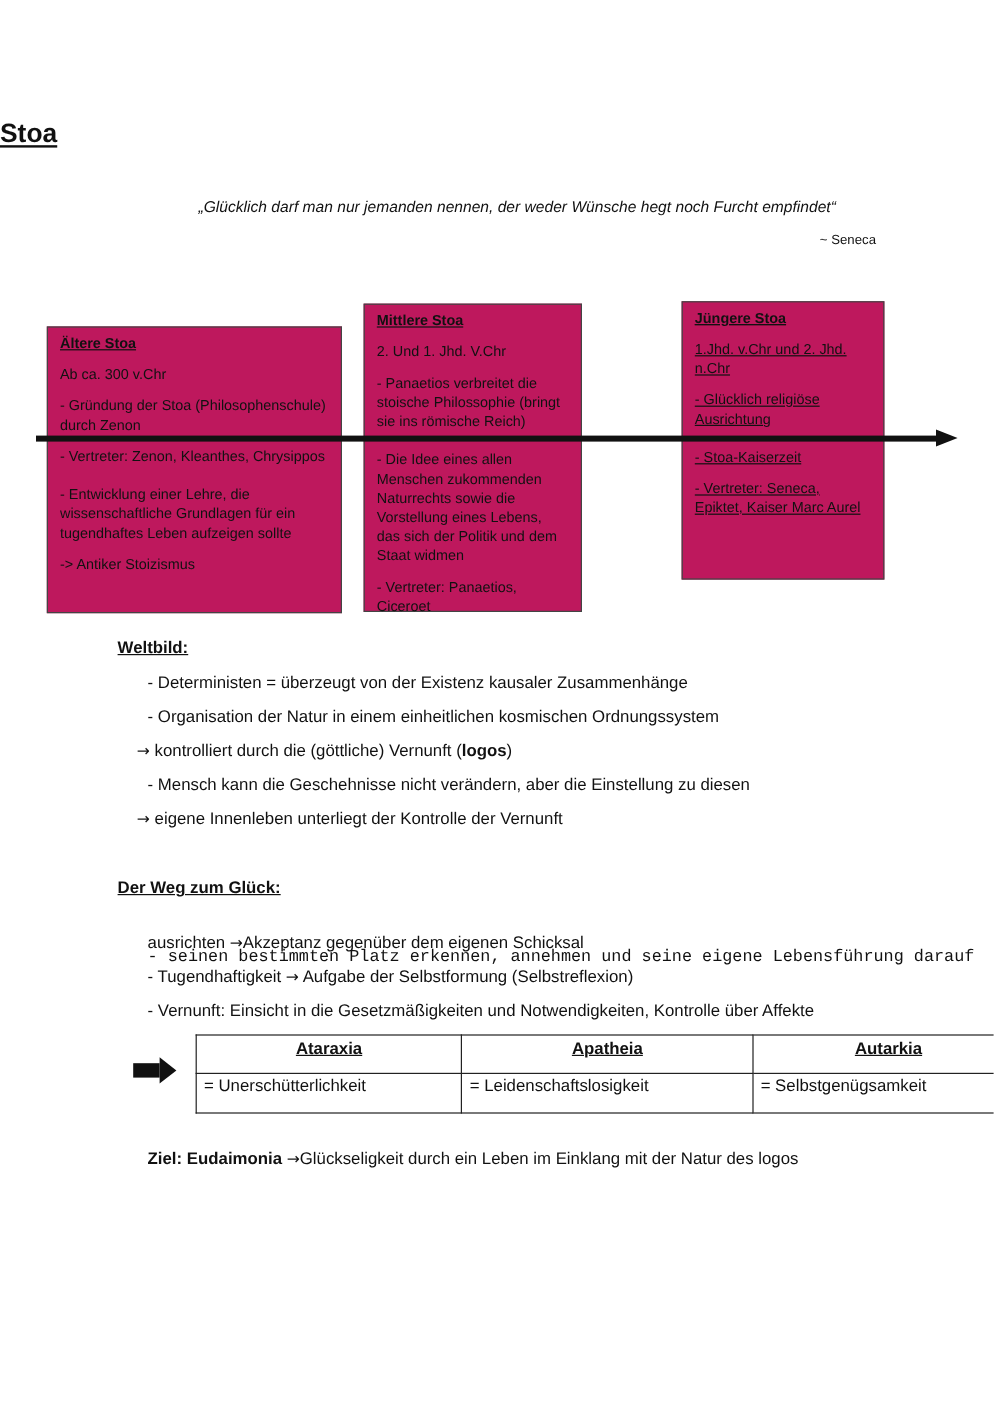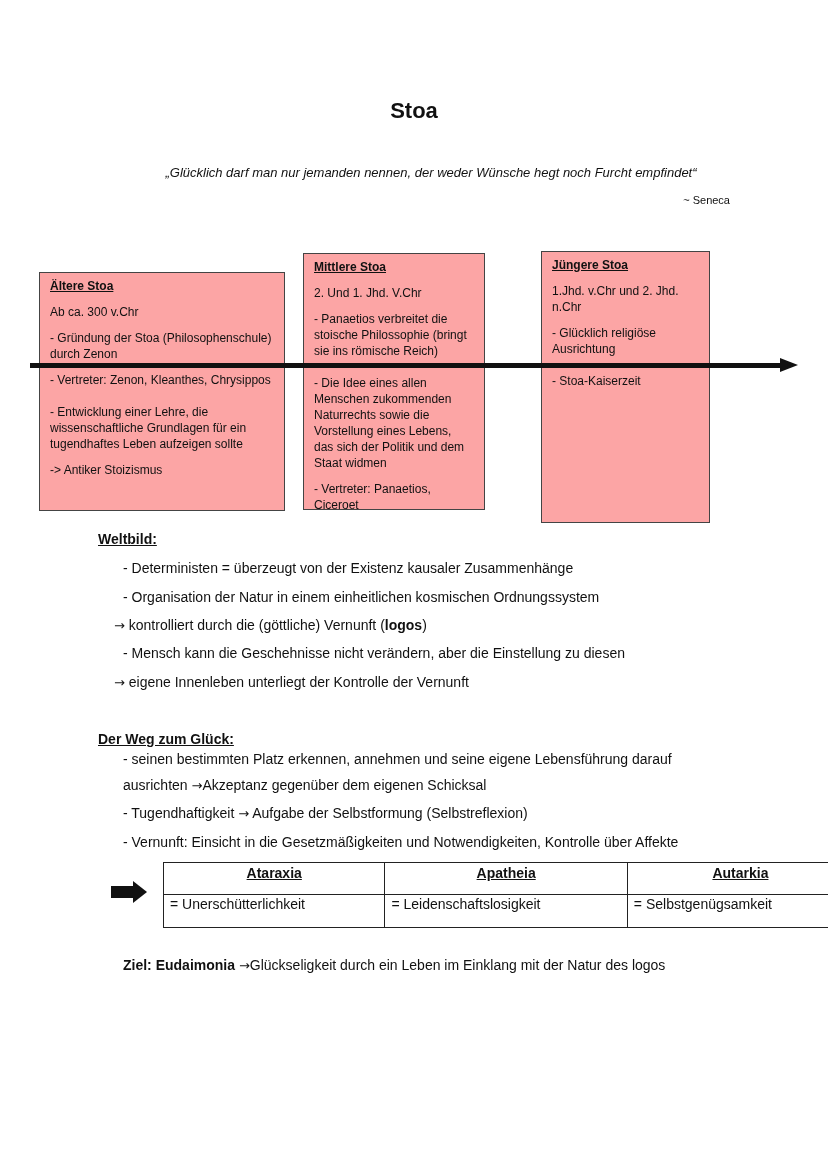--- a/index.html
+++ b/index.html
@@ -9,22 +9,23 @@
     body {
       width: 828px; height: 1171px;
       position: relative;
       overflow: hidden;
       font-family: "Liberation Sans", sans-serif;
       color: #111111;
     }
     .abs { position: absolute; }
     .title {
       left: 0; width: 828px; top: 98px;
-      text-align: center;
+      text-align: left;
       font-size: 22px; font-weight: bold;
+      text-decoration: underline;
       text-underline-offset: 3px;
     }
     .quote {
       left: 0; width: 862px; top: 165px;
       text-align: center;
       font-size: 13px; font-style: italic;
     }
     .quote-author {
       right: 98px; top: 194px;
       font-size: 11px;
@@ -38,36 +39,36 @@
     .timeline-head {
       left: 780px; top: 358px;
       width: 0; height: 0;
       border-top: 7.5px solid transparent;
       border-bottom: 7.5px solid transparent;
       border-left: 18px solid #111;
       z-index: 2;
     }
     .era-box {
       border: 1.2px solid #444;
-      background: #fca5a5;
+      background: #be185d;
       box-sizing: border-box;
       font-size: 12px;
       line-height: 16px;
       padding: 0 10px;
     }
     .era-box .era-title {
       font-weight: bold;
       text-decoration: underline;
       margin-top: 5px;
     }
     .era-box p { margin: 10px 0 0 0; }
     .era-box p.first { margin-top: 10px; }
     .box1 { left: 39px; top: 272px; width: 246px; height: 239px; }
     .box2 { left: 303px; top: 253px; width: 182px; height: 257px; }
-    .box3 { left: 541px; top: 251px; width: 169px; height: 272px; }
+    .box3 { left: 568px; top: 251px; width: 169px; height: 232px; text-decoration: underline; }
 
     .section-heading {
       font-size: 14px; font-weight: bold;
       text-decoration: underline;
     }
     .line {
       font-size: 14px;
       white-space: nowrap;
     }
     .line b { font-weight: bold; }
@@ -136,39 +137,40 @@
   <p>- Panaetios verbreitet die stoische Philossophie (bringt sie ins römische Reich)</p>
   <p style="margin-top:16px">- Die Idee eines allen Menschen zukommenden Naturrechts sowie die Vorstellung eines Lebens, das sich der Politik und dem Staat widmen</p>
   <p>- Vertreter: Panaetios, Ciceroet</p>
 </div>
 
 <div class="abs era-box box3">
   <div class="era-title">Jüngere Stoa</div>
   <p class="first">1.Jhd. v.Chr und 2. Jhd. n.Chr</p>
   <p>- Glücklich religiöse Ausrichtung</p>
   <p style="margin-top:16px">- Stoa-Kaiserzeit</p>
+  <p>- Vertreter: Seneca, Epiktet, Kaiser Marc Aurel</p>
 </div>
 
 <div class="abs section-heading" style="left:98px; top:531px;">Weltbild:</div>
 
 <div class="abs line" style="left:123px; top:560px;">- Deterministen = überzeugt von der Existenz kausaler Zusammenhänge</div>
 <div class="abs line" style="left:123px; top:589px;">- Organisation der Natur in einem einheitlichen kosmischen Ordnungssystem</div>
 <div class="abs line" style="left:114px; top:617px;">
   <span class="arrow-glyph">→</span>
   <span>kontrolliert durch die (göttliche) Vernunft (</span><b>logos</b><span>)</span>
 </div>
 <div class="abs line" style="left:123px; top:645px;">- Mensch kann die Geschehnisse nicht verändern, aber die Einstellung zu diesen</div>
 <div class="abs line" style="left:114px; top:674px;">
   <span class="arrow-glyph">→</span>
   <span>eigene Innenleben unterliegt der Kontrolle der Vernunft</span>
 </div>
 
 <div class="abs section-heading" style="left:98px; top:731px;">Der Weg zum Glück:</div>
 
-<div class="abs line" style="left:123px; top:751px;">- seinen bestimmten Platz erkennen, annehmen und seine eigene Lebensführung darauf</div>
+<div class="abs line" style="left:123px; top:790px;font-family:Liberation Mono, monospace;">- seinen bestimmten Platz erkennen, annehmen und seine eigene Lebensführung darauf</div>
 <div class="abs line" style="left:123px; top:777px;">
   <span>ausrichten </span><span class="arrow-glyph">→</span><span>Akzeptanz gegenüber dem eigenen Schicksal</span>
 </div>
 <div class="abs line" style="left:123px; top:805px;">
   <span>- Tugendhaftigkeit </span><span class="arrow-glyph">→</span><span> Aufgabe der Selbstformung (Selbstreflexion)</span>
 </div>
 <div class="abs line" style="left:123px; top:834px;">- Vernunft: Einsicht in die Gesetzmäßigkeiten und Notwendigkeiten, Kontrolle über Affekte</div>
 
 <div class="abs big-arrow"></div>
 <div class="abs big-arrow-head"></div>

